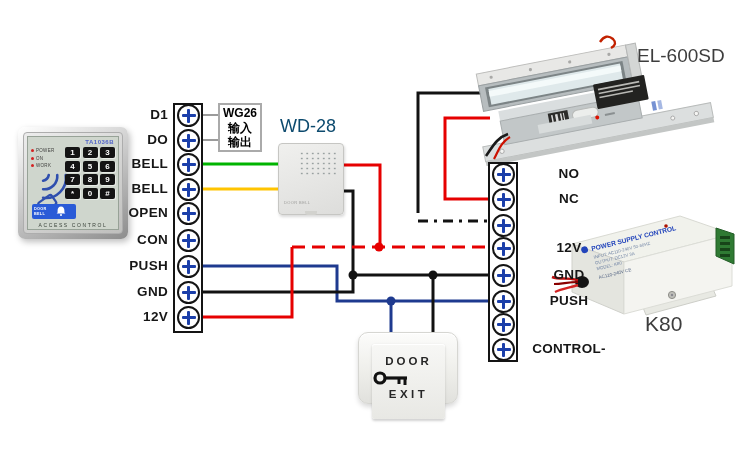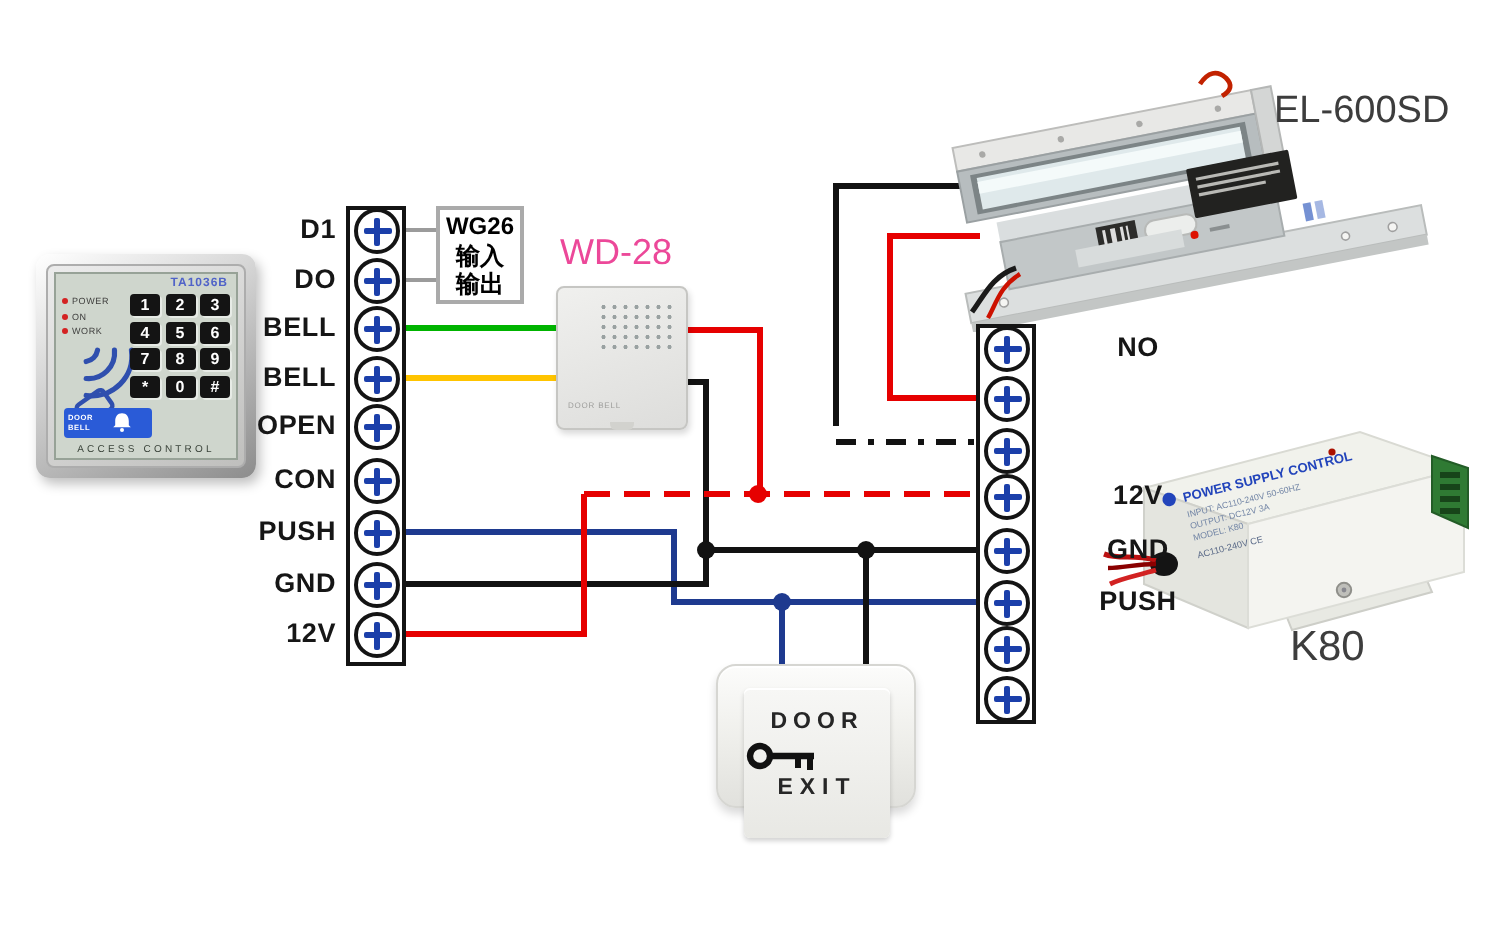--- a/index.html
+++ b/index.html
@@ -149,21 +149,21 @@
       </div>
     </div>
   </div>
 
   <div class="wg-box">
     <div>WG26</div>
     <div class="cjk">输入</div>
     <div class="cjk">输出</div>
   </div>
 
-  <div class="dev-label" style="left:280px;top:116px;font-size:18px;color:#ec4899;">WD-28</div>
+  <div class="dev-label" style="left:280px;top:116px;font-size:18px;color:#0c4a6e;">WD-28</div>
   <div class="bell-body">
     <div class="bell-holes"></div>
     <div class="bell-smalltext">DOOR BELL</div>
     <div class="bell-notch"></div>
   </div>
 
   <svg class="abs" style="left:450px;top:16px;" width="280" height="150" viewBox="0 0 280 150">
 
     <g transform="rotate(-11 100 60)">
       <rect x="28" y="44" width="152" height="12" fill="#e8e8e6" stroke="#bdbdbb" stroke-width="1"></rect>
@@ -267,23 +267,25 @@
   <div class="strip" style="left:488px;top:162px;height:200px;"></div>
   <div class="screw" style="left:492px;top:163px;"></div>
   <div class="screw" style="left:492px;top:188px;"></div>
   <div class="screw" style="left:492px;top:214px;"></div>
   <div class="screw" style="left:492px;top:237px;"></div>
   <div class="screw" style="left:492px;top:264px;"></div>
   <div class="screw" style="left:492px;top:290px;"></div>
   <div class="screw" style="left:492px;top:313px;"></div>
   <div class="screw" style="left:492px;top:338px;"></div>
   <div class="tlabel right" style="left:524px;top:165px;">NO</div>
+  <div class="tlabel right" style="left:524px;top:190px;">NC</div>
   <div class="tlabel right" style="left:524px;top:239px;">12V</div>
   <div class="tlabel right" style="left:524px;top:266px;">GND</div>
   <div class="tlabel right" style="left:524px;top:292px;">PUSH</div>
+  <div class="tlabel right" style="left:524px;top:340px;">CONTROL-</div>
 
   <div class="exit-plate">
     <div class="exit-inner">
       <div class="exit-word top">DOOR</div>
       <svg width="38" height="17" viewBox="0 0 38 17" style="margin:3px 0 1px 0;">
         <circle cx="8" cy="8" r="5" stroke="#111" stroke-width="3.2" fill="none"></circle>
         <path d="M13,8 H35" stroke="#111" stroke-width="3.2"></path>
         <path d="M27,8 V14" stroke="#111" stroke-width="3"></path>
         <path d="M33,8 V15" stroke="#111" stroke-width="3"></path>
       </svg>

